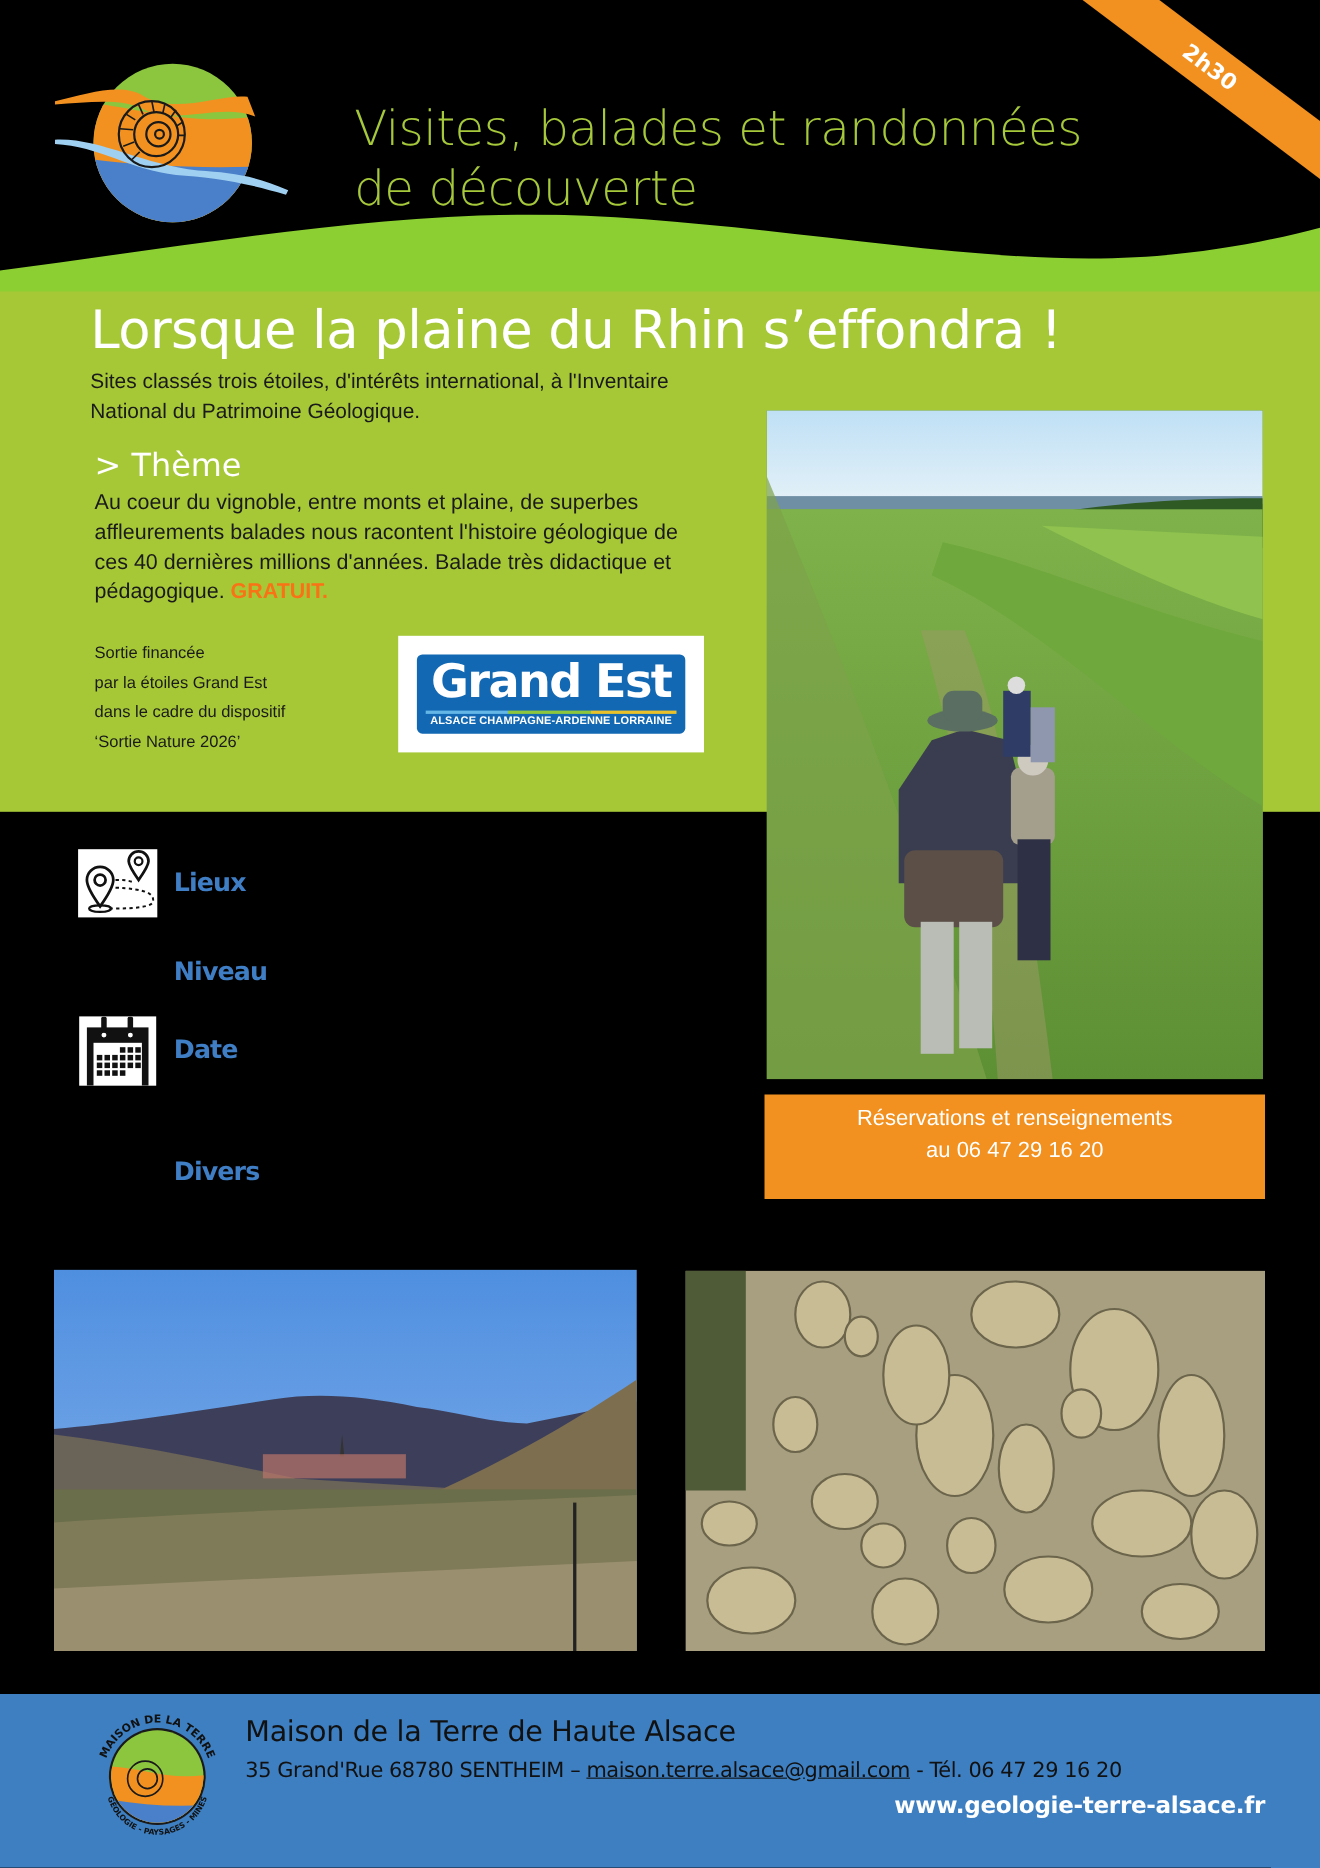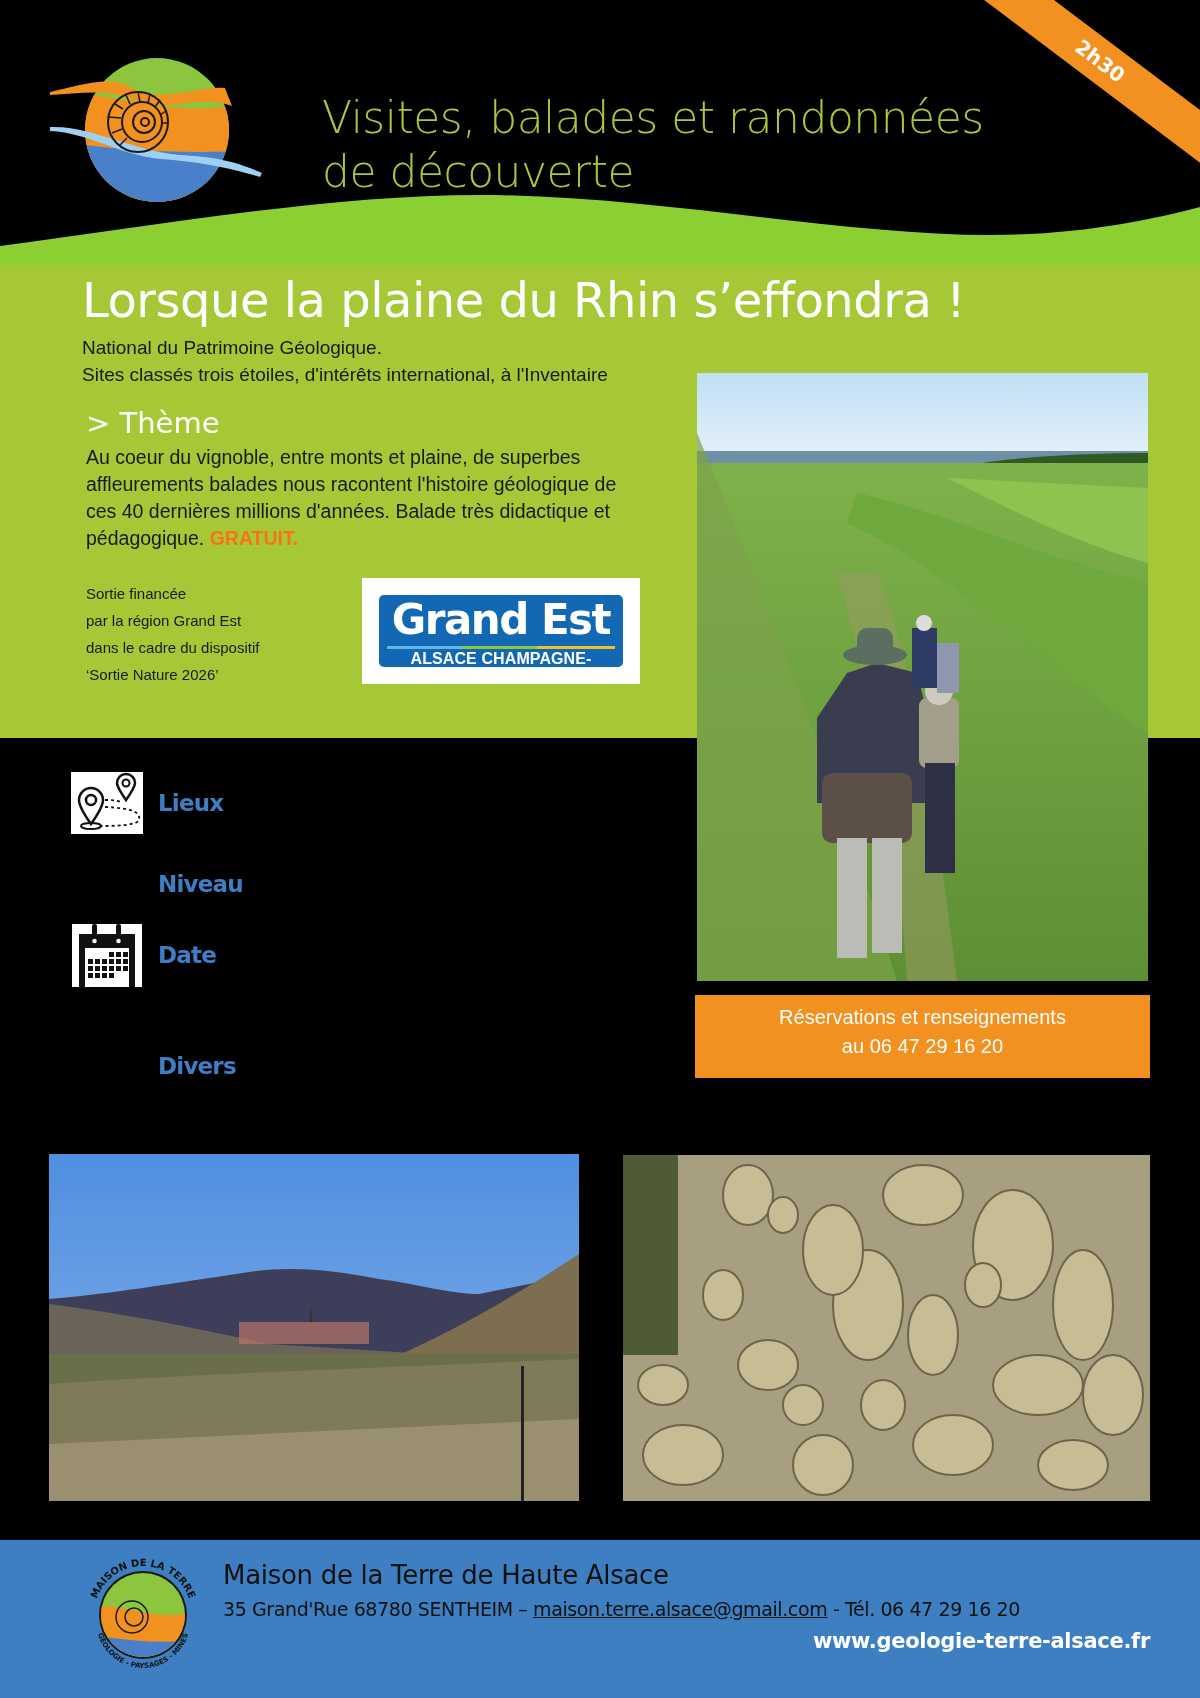--- a/index.html
+++ b/index.html
@@ -21,31 +21,31 @@
     .main-title { left: 82px; top: 272px; color: #fff; font-size: 48px; font-family: "DejaVu Sans", sans-serif; font-weight: normal; letter-spacing: -0.5px; white-space: nowrap; }
     .subtitle { left: 82px; top: 334px; width: 600px; color: #1a1a1a; font-size: 19px; line-height: 27px; font-family: "Liberation Sans", sans-serif; }
     .theme-heading { left: 86px; top: 406px; color: #fff; font-size: 29px; font-family: "DejaVu Sans", sans-serif; }
     .theme-body { left: 86px; top: 444px; width: 580px; color: #1a1a1a; font-size: 19.5px; line-height: 27px; }
     .theme-body b { color: #f97316; }
     .funding { left: 86px; top: 580px; width: 260px; color: #1a1a1a; font-size: 15px; line-height: 27px; }
     .grandest-box { left: 362px; top: 578px; width: 278px; height: 106px; background: #fff; }
     .grandest-inner { position: absolute; left: 17px; top: 17px; width: 244px; height: 72px; background: #1268b3; border-radius: 5px; }
     .ge-word { position: absolute; left: 0; top: 1px; width: 100%; text-align: center; color: #fff; font-weight: bold; font-size: 42px; letter-spacing: -1.5px; font-family: "DejaVu Sans", sans-serif; line-height: 48px; }
     .ge-bar { position: absolute; left: 8px; top: 51px; width: 228px; height: 3px; background: linear-gradient(90deg, #63b6e6 0 33%, #8cc63f 33% 66%, #e9c12b 66% 100%); }
-    .ge-sub { position: absolute; left: 0; top: 55px; width: 100%; text-align: center; color: #fff; font-size: 16px; font-weight: bold; font-family: "Liberation Sans", sans-serif; letter-spacing: 0.1px; }
+    .ge-sub { position: absolute; left: 0; top: 55px; width: 100%; text-align: center; color: #fff; font-size: 10px; font-weight: bold; font-family: "Liberation Sans", sans-serif; letter-spacing: 0.1px; }
 
     
     .photo-main { left: 697px; top: 373px; width: 451px; height: 608px; overflow: hidden; background: #7aa84a; }
 
     
     .info-icon { width: 72px; background: #fff; }
     .info-label { color: #3f7ec4; font-weight: bold; font-size: 23px; font-family: "DejaVu Sans", sans-serif; letter-spacing: -0.8px; }
 
     
-    .reserve { left: 695px; top: 995px; width: 455px; height: 83px; background: #f29120; color: #fff; text-align: center; font-size: 20px; line-height: 29px; padding-top: 8px; }
+    .reserve { left: 695px; top: 995px; width: 455px; height: 95px; background: #f29120; color: #fff; text-align: center; font-size: 20px; line-height: 29px; padding-top: 8px; }
 
     
     .photo-village { left: 49px; top: 1154px; width: 530px; height: 347px; overflow: hidden; }
     .photo-rock { left: 623px; top: 1155px; width: 527px; height: 346px; overflow: hidden; }
 
     
     .footer { left: 0; top: 1540px; width: 1200px; height: 158px; background: #3e7fc1; }
     .footer-logo { left: 82px; top: 1555px; width: 122px; height: 118px; }
     .footer-org { left: 223px; top: 1560px; color: #111; font-size: 26px; font-family: "DejaVu Sans", sans-serif; letter-spacing: -0.3px; }
     .footer-addr { left: 223px; top: 1598px; color: #111; font-size: 19px; font-family: "DejaVu Sans", sans-serif; letter-spacing: -0.4px; white-space: nowrap; }
@@ -101,36 +101,36 @@
 
 <div class="ribbon-band">
   <span>2h30</span>
 </div>
 
 <div class="abs green"></div>
 
 <h1 class="abs main-title">Lorsque la plaine du Rhin s’effondra !</h1>
 
 <div class="abs subtitle">
+  <div>Sites classés trois étoiles, d'intérêts international, à l'Inventaire</div>
   <div>National du Patrimoine Géologique.</div>
-  <div>Sites classés trois étoiles, d'intérêts international, à l'Inventaire</div>
 </div>
 
 <div class="abs theme-heading">&gt; Thème</div>
 
 <div class="abs theme-body">
   <div>Au coeur du vignoble, entre monts et plaine, de superbes</div>
   <div>affleurements balades nous racontent l'histoire géologique de</div>
   <div>ces 40 dernières millions d'années. Balade très didactique et</div>
   <div><span>pédagogique. </span><b>GRATUIT.</b></div>
 </div>
 
 <div class="abs funding">
   <div>Sortie financée</div>
-  <div>par la région Grand Est</div>
+  <div>par la étoiles Grand Est</div>
   <div>dans le cadre du dispositif</div>
   <div>‘Sortie Nature 2026’</div>
 </div>
 
 <div class="abs grandest-box">
   <div class="grandest-inner">
     <div class="ge-word">Grand Est</div>
     <div class="ge-bar"></div>
     <div class="ge-sub">ALSACE CHAMPAGNE-ARDENNE LORRAINE</div>
   </div>

